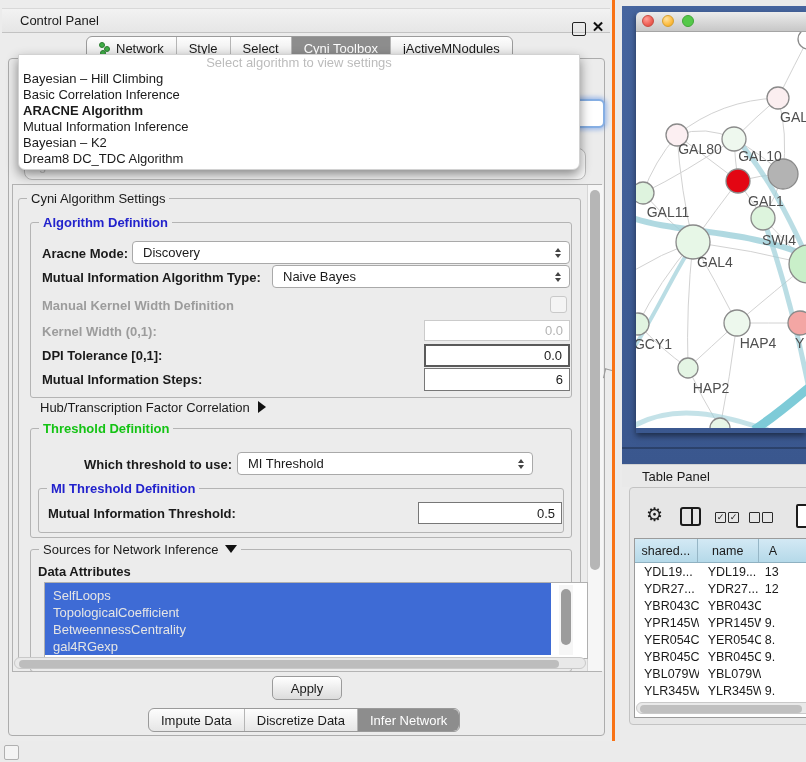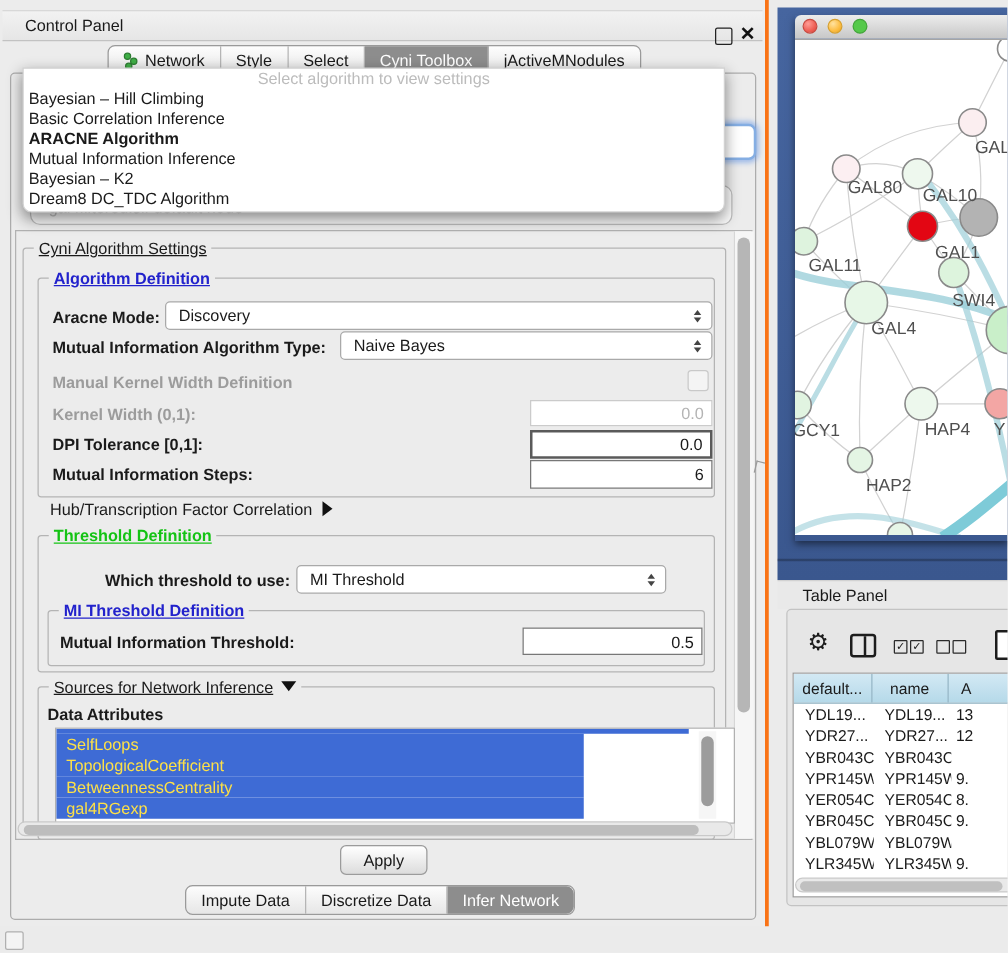--- a/index.html
+++ b/index.html
@@ -17,39 +17,39 @@
   
   .tabstrip{display:flex;height:22px;border:1px solid #9a9a9a;border-radius:6px 6px 0 0;
             background:linear-gradient(#fdfdfd,#e6e6e6);z-index:20;}
   .seg{display:flex;align-items:center;justify-content:center;padding:0 12px;border-right:1px solid #b5b5b5;white-space:nowrap;}
   .seg:last-child{border-right:none;}
   .seg.selected{background:#8d8d8d;color:#fff;}
   .neticon{width:11px;height:12px;margin-right:6px;position:relative;}
   .neticon i{position:absolute;width:4px;height:4px;border-radius:50%;background:#3fae46;border:1px solid #2c7c31;}
   
   .group{position:absolute;border:1px solid #b4b4b4;border-radius:3px;}
-  .gtitle{position:absolute;top:-8px;left:8px;background:#ececec;padding:0 4px;line-height:15px;white-space:nowrap;text-decoration:underline;}
+  .gtitle{position:absolute;top:-8px;left:8px;background:#ececec;padding:0 4px;line-height:15px;white-space:nowrap;}
   .blue{color:#2222cc;font-weight:bold;}
   .green{color:#14c314;font-weight:bold;}
   .lbl{position:absolute;font-weight:bold;white-space:nowrap;}
   .lbl.gray{color:#9c9c9c;}
   .combo{position:absolute;background:#fff;border:1px solid #a9a9a9;border-radius:4px;
          display:flex;align-items:center;padding-left:10px;box-sizing:border-box;}
   .spin{position:absolute;right:8px;top:50%;transform:translateY(-50%);display:flex;flex-direction:column;gap:2px;}
   .tri-up{width:0;height:0;border-left:3.5px solid transparent;border-right:3.5px solid transparent;border-bottom:4px solid #444;}
   .tri-down{width:0;height:0;border-left:3.5px solid transparent;border-right:3.5px solid transparent;border-top:4px solid #444;}
   .tfield{position:absolute;background:#fff;border:1px solid #777;display:flex;align-items:center;
           justify-content:flex-end;padding-right:6px;box-sizing:border-box;}
   .tfield.disabled{border:1px solid #cbcbcb;color:#b4b4b4;}
   .tfield.strong{border:2px solid #5a5a5a;}
   .tri-right{display:inline-block;width:0;height:0;border-top:6px solid transparent;border-bottom:6px solid transparent;border-left:8px solid #111;margin-left:8px;vertical-align:-1px;}
   .tri-downb{display:inline-block;width:0;height:0;border-left:6px solid transparent;border-right:6px solid transparent;border-top:8px solid #111;margin-left:6px;vertical-align:1px;}
   
   #attr-list{left:44px;top:582px;width:542px;height:75px;background:#fff;border:1px solid #b0b0b0;overflow:hidden;}
-  .attr-item{height:17px;line-height:17px;color:#fde047;background:#3e6bd5;width:422px;padding-left:8px;box-sizing:border-box;}
+  .attr-item{height:17px;line-height:17px;color:#e5e5e5;background:#3e6bd5;width:506px;padding-left:8px;box-sizing:border-box;}
   
   .sb-track-v{background:#f6f6f6;border-left:1px solid #d6d6d6;}
   .sb-thumb{background:#b6b6b6;border-radius:5px;}
   .sb-track-h{background:#e9e9e9;border:1px solid #c9c9c9;border-radius:6px;box-sizing:border-box;}
   
   #algo-popup{left:18px;top:54px;width:560px;height:114px;background:#fff;border:1px solid #d2d2d2;
               border-radius:0 0 7px 7px;box-shadow:0 5px 12px rgba(0,0,0,.45);z-index:60;}
   #algo-popup .ph{height:16px;line-height:16px;text-align:center;color:#bcbcbc;}
   #algo-popup .opt{height:16px;line-height:16px;padding-left:4px;white-space:nowrap;}
   #algo-popup .opt.bold{font-weight:bold;}
@@ -332,21 +332,21 @@
     </div>
   <div class="cb" style="left:85px;top:24px;">✓</div>
   <div class="cb" style="left:98px;top:24px;">✓</div>
   <div class="cb" style="left:119px;top:24px;"></div>
   <div class="cb" style="left:132px;top:24px;"></div>
   <div class="abs" style="left:166px;top:16px;width:15px;height:20px;border:2px solid #1c1c1c;border-radius:2px;background:#fff;"></div>
 </div>
 
 <div class="abs" id="data-table">
   <div class="th-row">
-    <div class="th" style="width:78px;">default...</div>
+    <div class="th" style="width:78px;">shared...</div>
     <div class="th" style="width:76px;">name</div>
     <div class="th" style="width:70px;justify-content:flex-start;padding-left:10px;">A</div>
   </div>
   <div class="td-row">
     <div class="td" style="width:78px;">YDL19...</div>
       <div class="td" style="width:76px;">YDL19...</div>
       <div class="td" style="width:70px;padding-left:4px;">13</div>
   </div>
   <div class="td-row">
     <div class="td" style="width:78px;">YDR27...</div>

